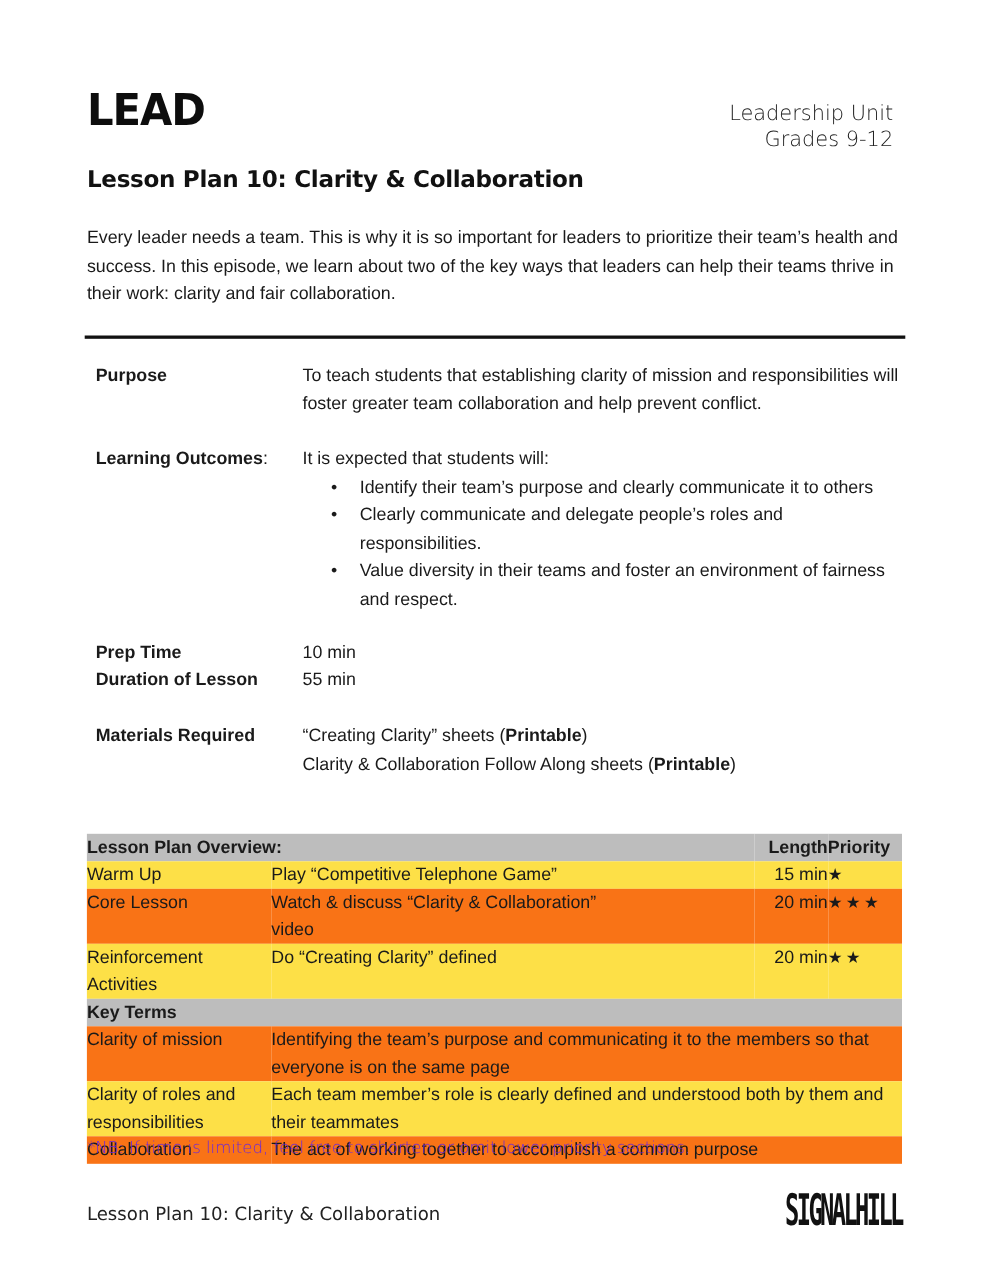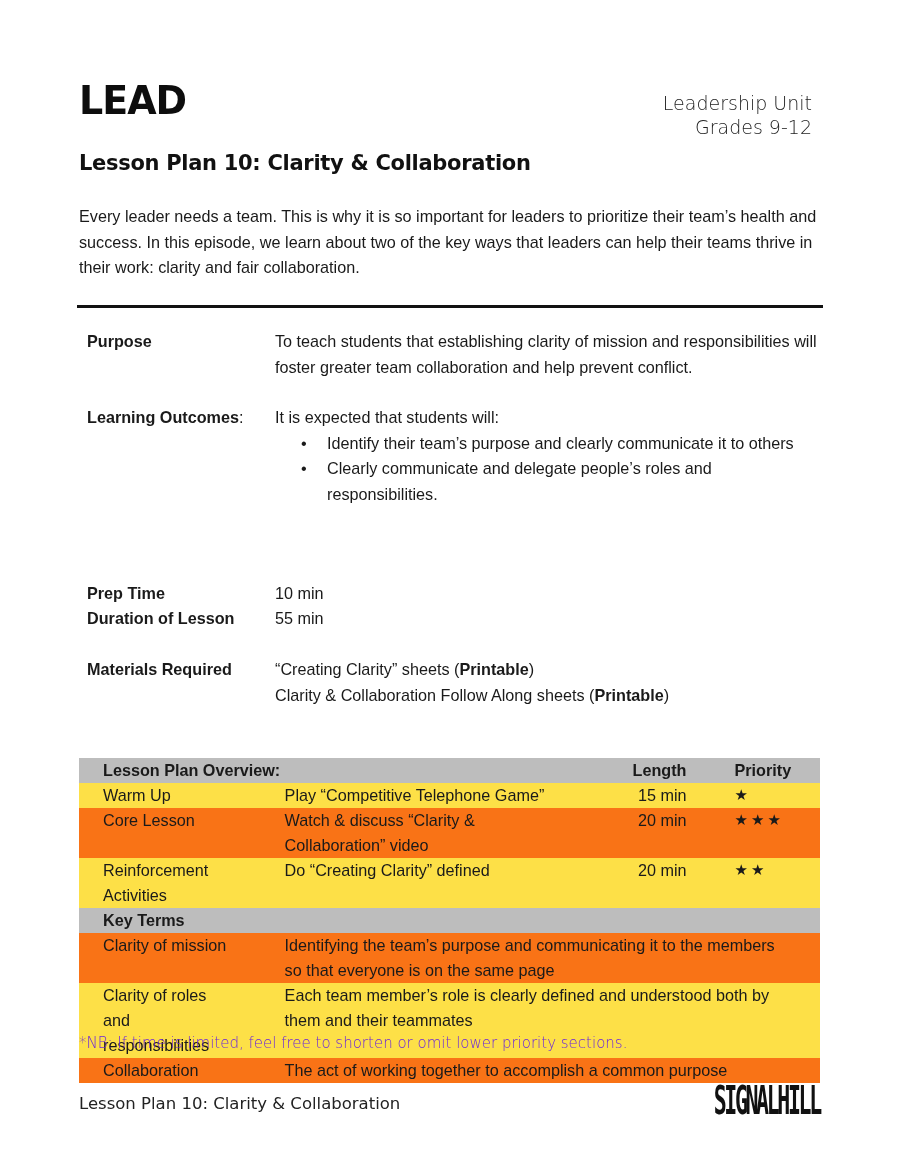--- a/index.html
+++ b/index.html
@@ -10,21 +10,21 @@
   .intro { position: absolute; left: 79px; top: 204px; width: 750px; font-family: "Liberation Sans", sans-serif; font-size: 16.2px; line-height: 25.5px; color: #1a1a1a; }
   .divider { position: absolute; left: 77px; top: 305px; width: 746px; height: 3px; background: #111; }
   .meta { position: absolute; left: 87px; width: 740px; font-size: 16.2px; line-height: 25.5px; color: #1a1a1a; }
   .meta .label { position: absolute; left: 0; font-weight: bold; }
   .meta .value { position: absolute; left: 188px; width: 550px; }
   .meta ul { margin: 0; padding: 0; list-style: none; }
   .meta li { position: relative; padding-left: 52px; }
   .meta li::before { content: "•"; position: absolute; left: 26px; }
   b { font-weight: bold; }
   table.overview { position: absolute; left: 79px; top: 758px; width: 741px; border-collapse: collapse; font-size: 16.2px; line-height: 25px; color: #1a1a1a; }
-  table.overview td { padding: 0 24px; vertical-align: top; }
+  table.overview td { padding: 0 0; vertical-align: top; }
   .row-head { background: #bdbdbd; font-weight: bold; }
   .row-white { background: #fde047; }
   .row-light { background: #f97316; }
   .c1 { width: 182px; }
   .c2 { width: 370px; }
   .c3 { width: 70px; text-align: right; }
   .c4 { width: 70px; text-align: left; }
   .stars { letter-spacing: 3px; font-family: "DejaVu Sans", sans-serif; font-size: 15px; }
   .note { position: absolute; left: 79px; top: 1034px; font-size: 15px; color: #6d28d9; font-family: "DejaVu Sans", sans-serif; font-weight: 300; }
   .footer-title { position: absolute; left: 79px; top: 1094px; font-family: "DejaVu Sans", sans-serif; font-size: 16.5px; color: #222; }
@@ -48,20 +48,21 @@
   <span class="value">To teach students that establishing clarity of mission and responsibilities will foster greater team collaboration and help prevent conflict.</span>
 </div>
 
 <div class="meta" style="top:405px;">
   <span class="label"><span>Learning Outcomes</span><span style="font-weight:normal">:</span></span>
   <div class="value">
     <div>It is expected that students will:</div>
     <ul>
       <li>Identify their team’s purpose and clearly communicate it to others</li>
       <li>Clearly communicate and delegate people’s roles and responsibilities.</li>
+      <li>Value diversity in their teams and foster an environment of fairness and respect.</li>
     </ul>
   </div>
 </div>
 
 <div class="meta" style="top:581px;">
   <span class="label">Prep Time</span>
   <span class="value">10 min</span>
 </div>
 <div class="meta" style="top:606px;">
   <span class="label">Duration of Lesson</span>

